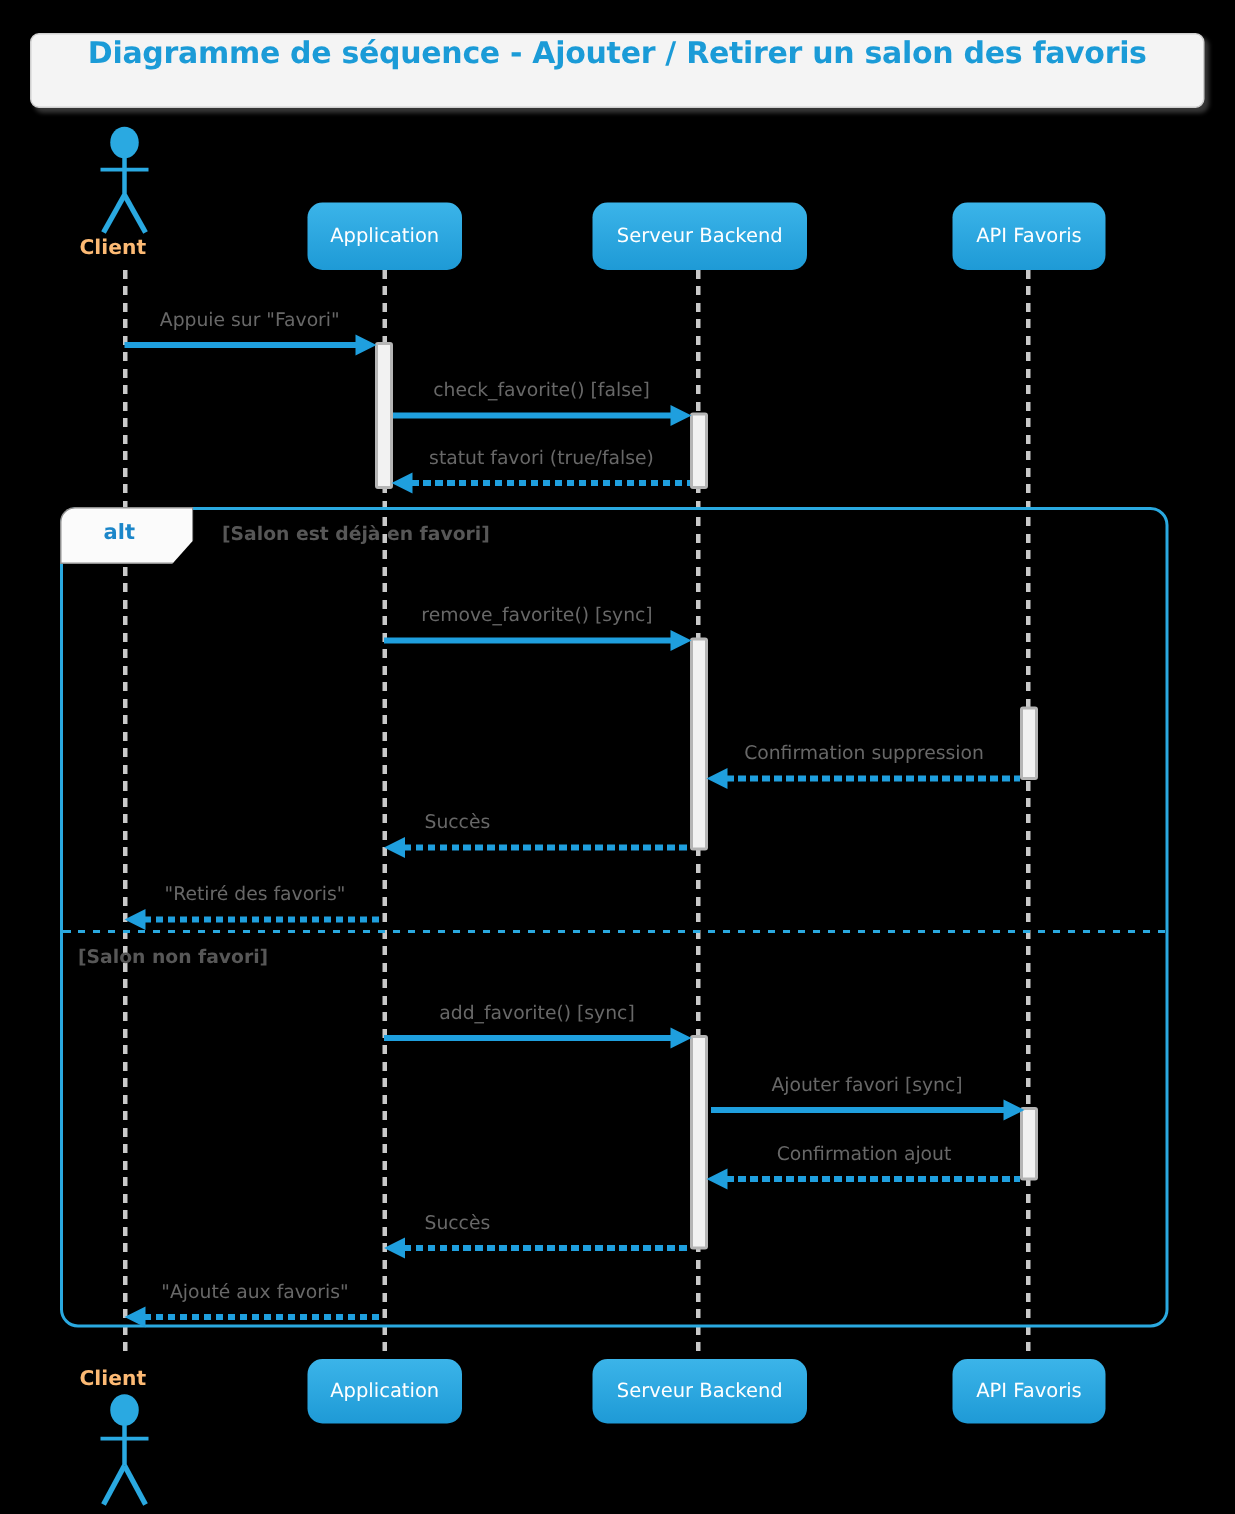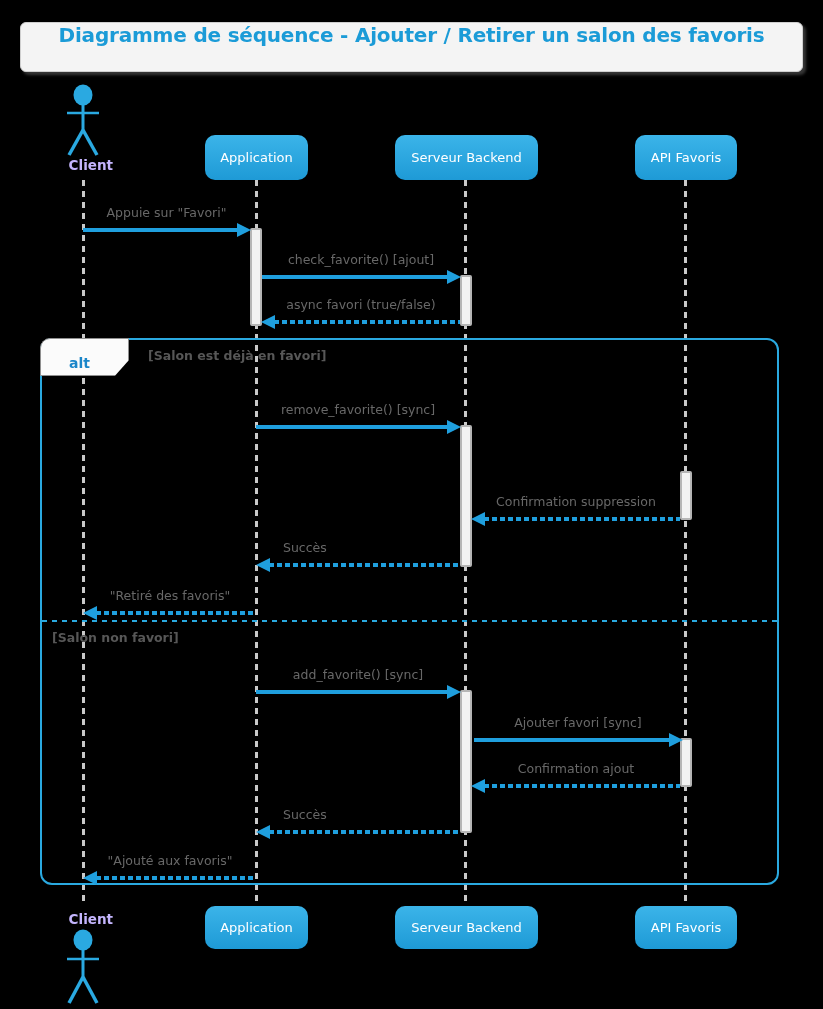--- a/index.html
+++ b/index.html
@@ -14,30 +14,30 @@
   .title-text{color:#1b9bd7;font-weight:bold;font-size:20px;letter-spacing:-.2px;white-space:nowrap;}
 
   
   .lifeline{width:3px;background:repeating-linear-gradient(180deg,#c9c9c9 0 6px,transparent 6px 11px);}
 
   
   .pbox{background:linear-gradient(180deg,#3bb4e9,#1e9ad6);border-radius:10px;color:#fff;
     font-size:13px;display:flex;align-items:center;justify-content:center;white-space:nowrap;}
 
   
-  .actor-label{color:#c4b5fd;font-weight:bold;font-size:13.5px;text-align:right;width:60px;}
+  .actor-label{color:#fdba74;font-weight:bold;font-size:13.5px;text-align:left;width:60px;}
 
   
   .activation{width:12px;background:#f2f2f2;border:2px solid #b5b5b5;border-radius:2px;box-sizing:border-box;}
 
   
   .frame{border:2px solid #2aa9e0;border-radius:12px;box-sizing:border-box;}
   .frame-tab{background:#fbfbfb;border:1px solid #8f8f8f;border-radius:10px 0 0 0;box-sizing:border-box;
     clip-path:polygon(0 0,100% 0,100% 58%,84% 100%,0 100%);
-    display:flex;align-items:flex-end;justify-content:center;}
+    display:flex;align-items:center;justify-content:center;}
   .frame-tab-label{color:#1b86c9;font-weight:bold;font-size:14px;padding-bottom:4px;padding-right:10px;}
   .guard{color:#575757;font-weight:bold;font-size:12.5px;white-space:nowrap;}
   .divider{height:2px;background:repeating-linear-gradient(90deg,#2aa9e0 0 5px,transparent 5px 10px);}
 
   
   .msg{display:flex;flex-direction:column;align-items:center;height:32px;}
   .msg-label{color:#686868;font-size:12.5px;line-height:15px;white-space:nowrap;margin-bottom:3px;}
   .msg .label-left{align-self:flex-start;margin-left:26px;text-align:right;}
   .msg-line{position:relative;width:100%;height:14px;}
   .shaft{position:absolute;top:5px;height:4px;}
@@ -97,28 +97,28 @@
   <div class="abs activation" style="left:680px;top:738px;height:49px"></div>
 
   <div class="abs msg solid" style="left:83px;top:205px;width:167px">
     <div class="msg-label">Appuie sur "Favori"</div>
     <div class="msg-line">
         <div class="shaft"></div>
         <div class="head"></div>
       </div>
   </div>
   <div class="abs msg solid" style="left:262px;top:252px;width:198px">
-    <div class="msg-label">check_favorite() [ajout]</div>
+    <div class="msg-label">check_favorite() [false]</div>
     <div class="msg-line">
         <div class="shaft"></div>
         <div class="head"></div>
       </div>
   </div>
   <div class="abs msg dotted" style="left:262px;top:297px;width:198px">
-    <div class="msg-label">async favori (true/false)</div>
+    <div class="msg-label">statut favori (true/false)</div>
     <div class="msg-line">
         <div class="shaft"></div>
         <div class="head"></div>
       </div>
   </div>
   <div class="abs msg solid" style="left:256px;top:402px;width:204px">
     <div class="msg-label">remove_favorite() [sync]</div>
     <div class="msg-line">
         <div class="shaft"></div>
         <div class="head"></div>

